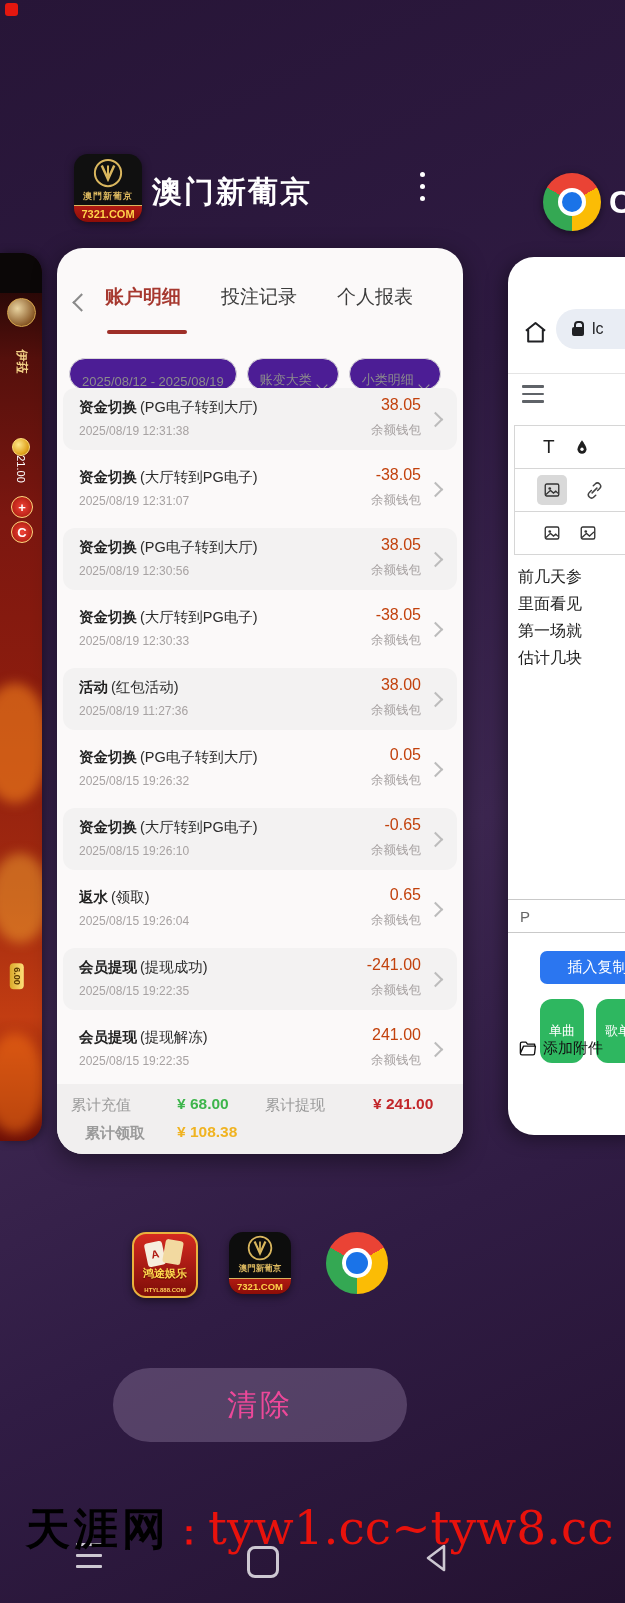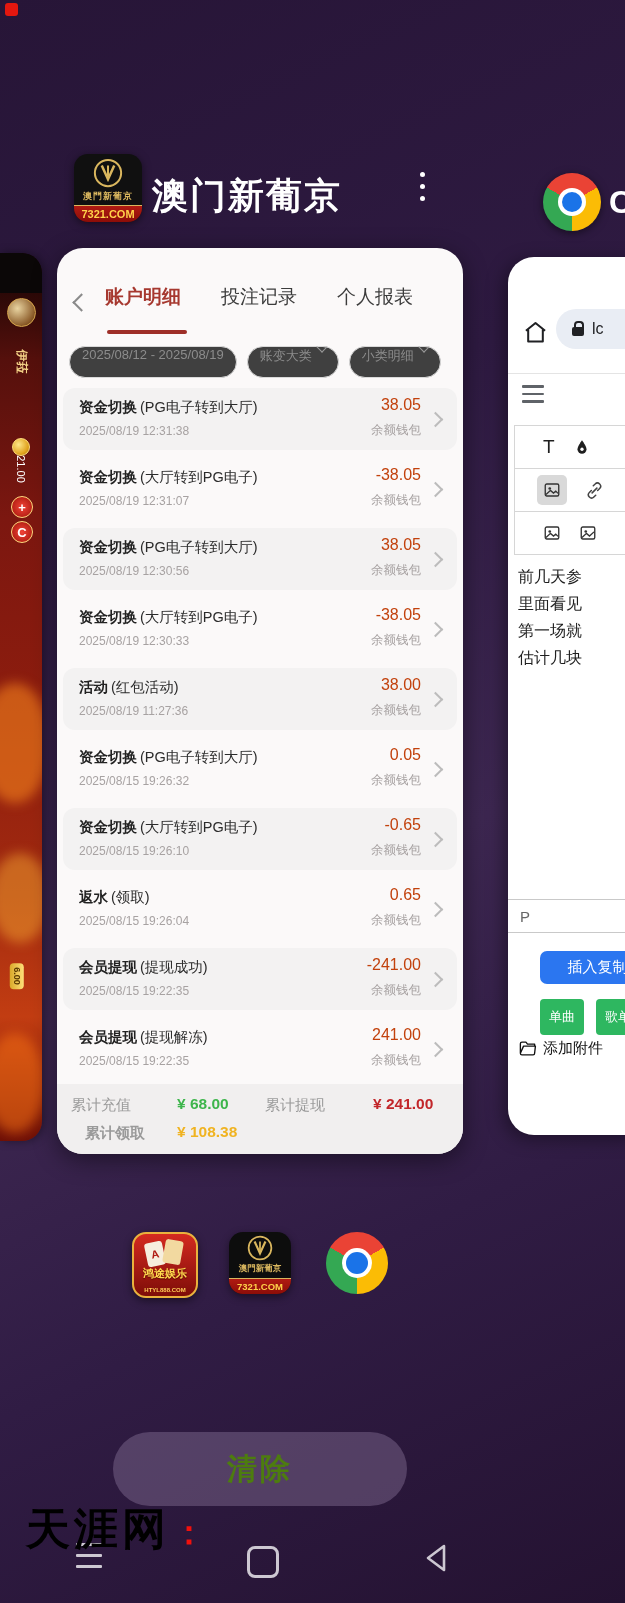--- a/index.html
+++ b/index.html
@@ -13,21 +13,21 @@
   
   .rec-dot{left:5px;top:3px;width:13px;height:13px;background:#e3170f;border-radius:3px;}
 
   
   .app-icon{left:74px;top:154px;width:68px;height:68px;border-radius:14px;background:#101010;
     box-shadow:0 2px 8px rgba(0,0,0,.5);overflow:hidden;}
   .app-icon .emblem{position:absolute;left:50%;top:4px;transform:translateX(-50%);}
   .app-icon .brand{position:absolute;left:0;right:0;top:36px;text-align:center;color:#d9b65e;font-size:9px;font-weight:bold;letter-spacing:1px;}
   .app-icon .band{position:absolute;left:0;right:0;bottom:0;height:16px;background:linear-gradient(#b01a12,#8c0d08);
     border-top:1px solid #d9b65e;display:flex;align-items:center;justify-content:center;color:#ffd24a;font-size:11px;font-weight:bold;}
-  .hdr-title{left:152px;top:172px;color:#fff;font-size:36px;font-weight:bold;letter-spacing:2px;}
+  .hdr-title{left:152px;top:172px;color:#fff;font-size:30px;font-weight:bold;letter-spacing:2px;}
   .menu-dots{left:420px;top:172px;display:flex;flex-direction:column;gap:7px;}
   .menu-dots i{width:5px;height:5px;border-radius:50%;background:#fff;}
 
   
   .left-card{left:0;top:253px;width:42px;height:888px;border-radius:0 20px 20px 0;overflow:hidden;
     background:linear-gradient(180deg,#120404 0%,#55100c 12%,#7c1710 30%,#8e1d0e 52%,#a22a10 72%,#c23d12 86%,#6e0f06 100%);
     box-shadow:2px 0 10px rgba(0,0,0,.4);}
   .left-card .glow{position:absolute;border-radius:50%;filter:blur(6px);}
   .lc-avatar{position:absolute;left:7px;top:45px;width:27px;height:27px;border-radius:50%;
     background:radial-gradient(circle at 35% 35%,#e8d3a0,#8a5a28 70%,#4a2a10);border:1px solid #d9a84e;}
@@ -42,22 +42,22 @@
 
   
   .main-card{left:57px;top:248px;width:406px;height:906px;background:#fbf9f9;border-radius:26px;
     box-shadow:0 6px 24px rgba(0,0,0,.45);overflow:hidden;}
   .back-chev{position:absolute;left:18px;top:48px;width:11px;height:11px;border-left:2px solid #8a8a8a;border-bottom:2px solid #8a8a8a;transform:rotate(45deg);}
   .tab-row{position:absolute;left:48px;top:36px;display:flex;gap:40px;}
   .tab{font-size:19px;color:#3c3c3c;}
   .tab.active{color:#a6382f;font-weight:bold;}
   .tab-underline{position:absolute;left:50px;top:82px;width:80px;height:4px;border-radius:2px;background:#9e2f28;}
   .filter-row{position:absolute;left:12px;top:98px;display:flex;gap:10px;}
-  .pill{height:30px;border:1px solid #d9d9d9;border-radius:16px;display:flex;align-items:flex-start;justify-content:center;
-    color:#8c8c8c;font-size:13px;padding:0 12px;background:#404040;gap:6px;}
+  .pill{height:30px;border:1px solid #d9d9d9;border-radius:16px;display:flex;align-items:flex-end;justify-content:center;
+    color:#8c8c8c;font-size:13px;padding:0 12px;background:#4c1d95;gap:6px;margin-top:12px;}
   .chev-dn{width:7px;height:7px;border-right:1.5px solid #9a9a9a;border-bottom:1.5px solid #9a9a9a;transform:rotate(45deg);margin-top:-4px;}
 
   .txn-list{position:absolute;left:0;top:140px;width:406px;}
   .txn{position:relative;height:62px;margin:0 6px 8px 6px;border-radius:12px;}
   .txn.gray{background:#f3f2f2;}
   .t-line1{position:absolute;left:16px;top:10px;font-size:14.5px;color:#222;}
   .t-type{font-weight:bold;}
   .t-sub{font-weight:normal;margin-left:3px;color:#2b2b2b;}
   .t-date{position:absolute;left:16px;top:36px;font-size:12px;color:#a7a2a2;}
   .t-amount{position:absolute;right:36px;top:8px;font-size:16px;color:#c2410c;text-align:right;}
@@ -89,42 +89,42 @@
   .ed-area{position:absolute;left:6px;top:168px;width:124px;border-left:1px solid #d6d6d6;}
   .ed-row{height:42px;border-top:1px solid #d6d6d6;display:flex;align-items:center;gap:18px;padding-left:28px;}
   .ed-row:last-child{border-bottom:1px solid #d6d6d6;}
   .ed-T{font-size:19px;color:#1f1f1f;}
   .tool-sel{width:30px;height:30px;background:#d9d9d9;border-radius:5px;display:flex;align-items:center;justify-content:center;margin-left:-6px;}
   .ed-text{position:absolute;left:10px;top:306px;width:130px;font-size:16px;line-height:27px;color:#1f1f1f;white-space:nowrap;}
   .p-box{position:absolute;left:0;top:642px;width:100%;height:32px;border-top:1px solid #c9c9c9;border-bottom:1px solid #c9c9c9;
     display:flex;align-items:center;padding-left:12px;font-size:15px;color:#666;}
   .btn-blue{position:absolute;left:32px;top:694px;height:33px;min-width:110px;background:#2b76f0;border-radius:7px;
     color:#fff;font-size:15px;display:flex;align-items:center;justify-content:center;padding:0 10px;white-space:nowrap;}
-  .btn-green{position:absolute;top:742px;height:28px;background:#2eb760;border-radius:4px;color:#fff;font-size:13px;
-    display:flex;align-items:center;justify-content:center;padding:4px 9px;white-space:nowrap;}
+  .btn-green{position:absolute;top:742px;height:28px;background:#2eb760;border-radius:12px;color:#fff;font-size:13px;
+    display:flex;align-items:center;justify-content:center;padding:18px 9px;white-space:nowrap;}
   .attach-row{position:absolute;left:10px;top:782px;display:flex;align-items:center;gap:6px;font-size:15px;color:#111;white-space:nowrap;}
 
   
   .dock-ic{top:1232px;width:62px;height:62px;border-radius:14px;overflow:hidden;box-shadow:0 3px 8px rgba(0,0,0,.45);}
   .dock1{left:132px;background:linear-gradient(#d42a20,#7e0d08);border:2px solid #e9b23d;}
   .dock1 .cards{position:absolute;left:10px;top:6px;width:40px;height:26px;}
   .mini-card{position:absolute;width:18px;height:24px;background:#f6eede;border-radius:3px;color:#b01a12;font-size:11px;font-weight:bold;
     display:flex;align-items:center;justify-content:center;}
   .dock1 .t1{position:absolute;left:0;right:0;top:32px;text-align:center;color:#ffd94e;font-size:11px;font-weight:bold;text-shadow:0 1px 1px #5a0500;}
   .dock1 .t2{position:absolute;left:0;right:0;bottom:3px;text-align:center;color:#ffce58;font-size:6px;font-weight:bold;}
   .dock2{left:229px;background:#0d0d0d;}
   .dock2 .emblem{position:absolute;left:50%;top:3px;transform:translateX(-50%);}
   .dock2 .brand{position:absolute;left:0;right:0;top:31px;text-align:center;color:#d9b65e;font-size:8.5px;font-weight:bold;}
   .dock2 .band{position:absolute;left:0;right:0;bottom:0;height:15px;background:linear-gradient(#b01a12,#8c0d08);
     border-top:1px solid #d9b65e;display:flex;align-items:center;justify-content:center;color:#ffd24a;font-size:9.5px;font-weight:bold;}
   .dock3{left:326px;top:1232px;width:62px;height:62px;}
 
   
-  .clear-btn{left:113px;top:1432px;width:294px;height:74px;border-radius:37px;background:rgba(150,130,165,.38);
-    display:flex;align-items:center;justify-content:center;color:#4d7c0f;font-size:30px;font-weight:bold;letter-spacing:3px;}
+  .clear-btn{left:113px;top:1368px;width:294px;height:74px;border-radius:37px;background:rgba(150,130,165,.38);
+    display:flex;align-items:center;justify-content:center;color:#ec4899;font-size:30px;font-weight:normal;letter-spacing:3px;}
 
   
   .nav-burger{left:76px;top:1543px;display:flex;flex-direction:column;gap:8px;}
   .nav-burger i{width:26px;height:3px;background:#cdc8d2;border-radius:1px;}
   .nav-square{left:247px;top:1546px;width:26px;height:26px;border:3px solid #cdc8d2;border-radius:8px;}
   .nav-back{left:420px;top:1541px;}
 
   
   .watermark{left:0;top:1500px;width:625px;display:flex;align-items:baseline;padding-left:26px;z-index:30;}
   .wm-cjk{color:#000000;font-size:44px;font-weight:bold;letter-spacing:4px;}
@@ -377,13 +377,14 @@
     <i></i>
   </div>
 <div class="abs nav-square"></div>
 <svg class="abs nav-back" width="32" height="34" viewBox="0 0 32 34">
   <path d="M24 5 L8 17 L24 29 Z" fill="none" stroke="#cdc8d2" stroke-width="2.6" stroke-linejoin="round"></path>
 </svg>
 
 <div class="abs watermark">
   <span class="wm-cjk">天涯网</span>
     <span class="wm-colon">：</span>
+    <span class="wm-url">tyw1.cc~tyw8.cc</span>
 </div>
 
 </body></html>

